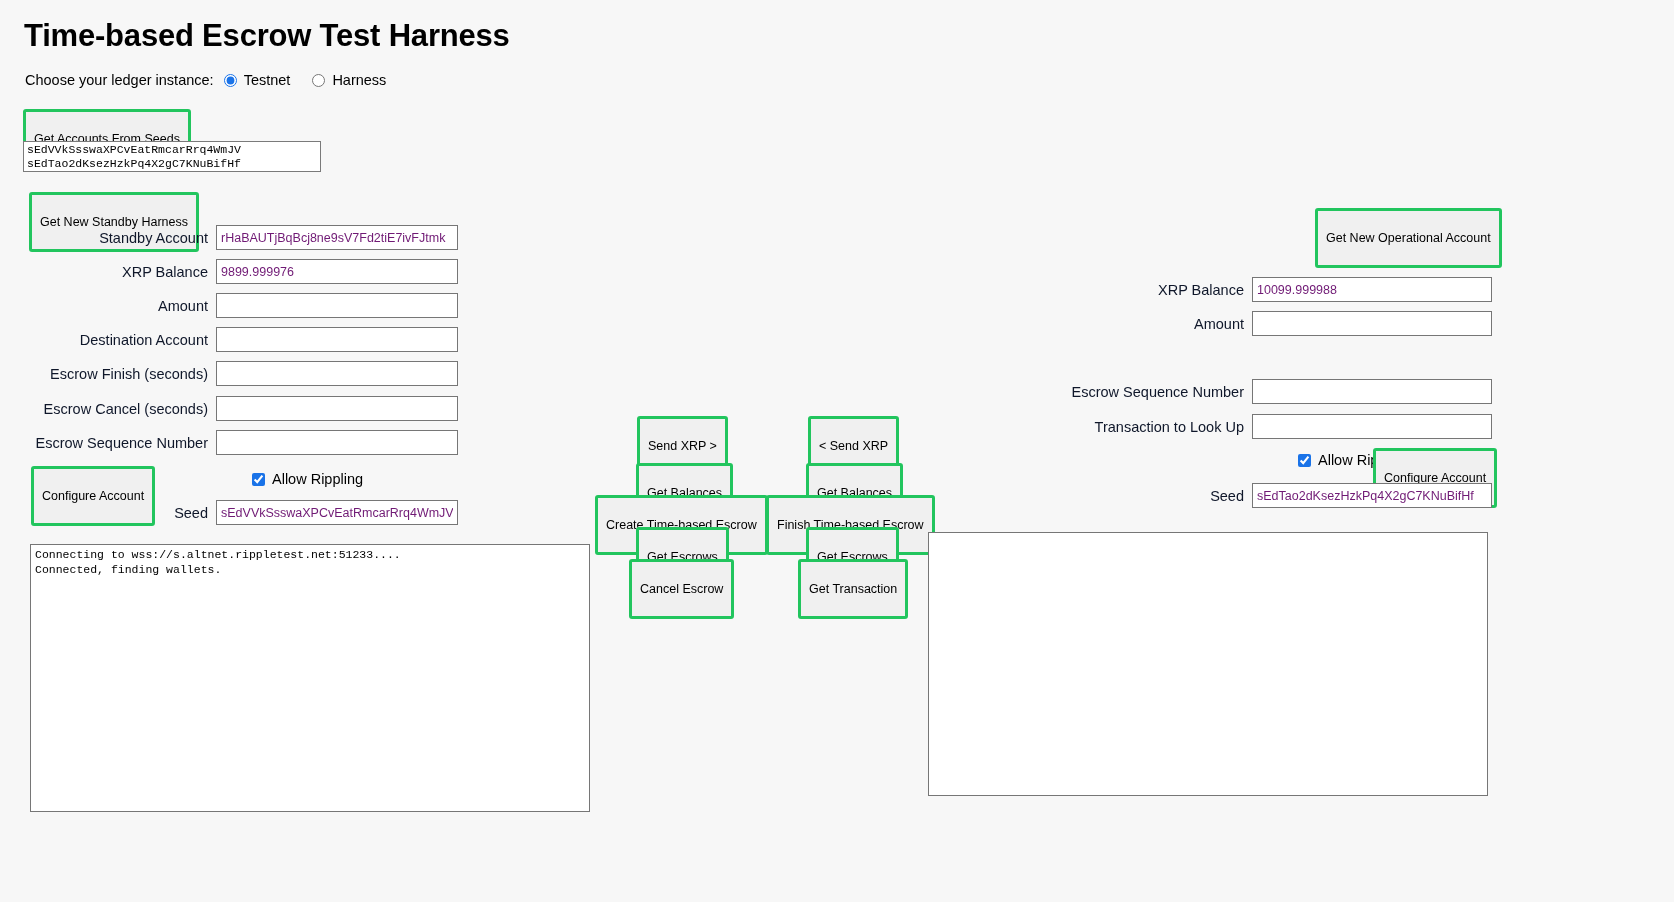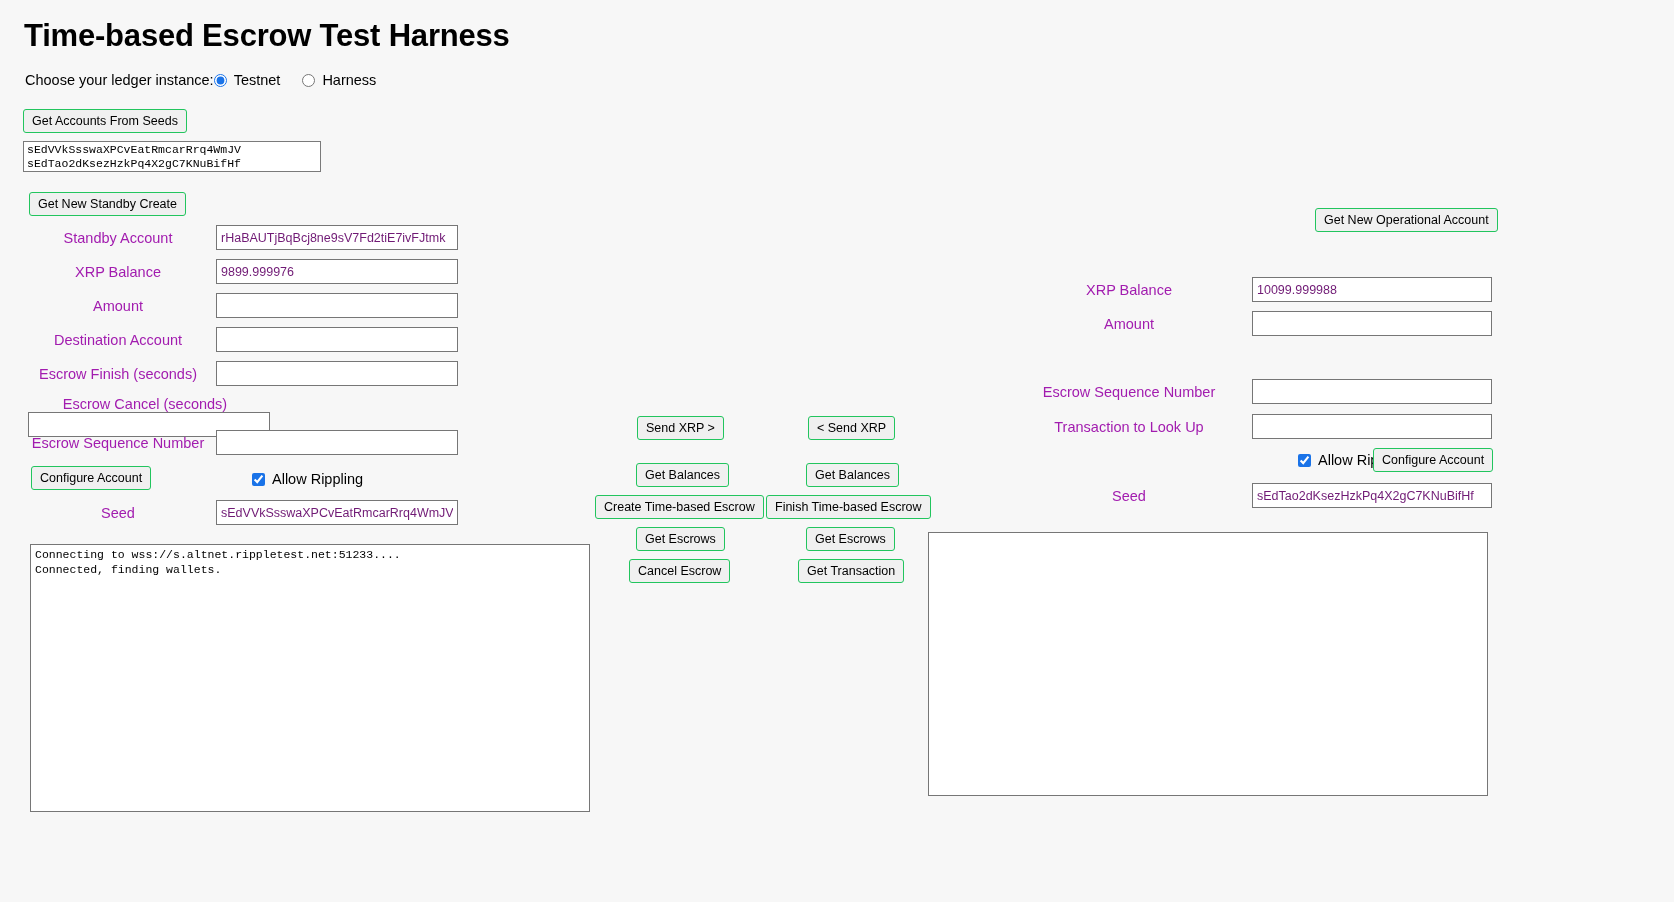--- a/index.html
+++ b/index.html
@@ -31,41 +31,41 @@
   .ledger-row {
     position: absolute;
     left: 25px;
     top: 72px;
     font-size: 14.5px;
     color: #000;
     display: flex;
     align-items: center;
     gap: 0;
   }
-  .ledger-row .label { }
+  .ledger-row .label { margin-right: 10px; }
   .radio-wrap {
     display: inline-flex;
     align-items: center;
     margin-right: 22px;
   }
   input[type="radio"] {
     margin: 0 7px 0 0;
     width: 13px;
     height: 13px;
     accent-color: #1a73e8;
   }
   .radio-wrap span { font-size: 14.5px; }
 
   button {
     font-family: "Liberation Sans", sans-serif;
     font-size: 12.5px;
     background: #f0f0f0;
-    border: 1px solid #22c55e;
+    border: 3px solid #22c55e;
     border-radius: 3px;
-    padding: 3px 8px;
+    padding: 19px 8px;
     color: #000;
     cursor: pointer;
     line-height: 1.3;
   }
 
   .btn-accounts-from-seeds {
     position: absolute;
     left: 23px;
     top: 109px;
   }
@@ -98,22 +98,22 @@
   }
 
   
   .field {
     position: absolute;
     display: flex;
     align-items: center;
   }
   .field .flabel {
     font-size: 14.5px;
-    color: #a21caf;
-    text-align: center;
+    color: #0f172a;
+    text-align: right;
     padding-right: 8px;
     white-space: nowrap;
   }
   .field input.ftext {
     font-family: "Liberation Sans", sans-serif;
     font-size: 12.5px;
     border: 1px solid #767676;
     background: #fff;
     padding: 2px 4px;
     color: #701a75;
@@ -199,21 +199,21 @@
       <input type="radio" name="ledger" style="">
       <span>Harness</span>
     </label>
   </div>
 
   <button class="btn-accounts-from-seeds">Get Accounts From Seeds</button>
 
   <textarea class="seeds-box" spellcheck="false" style="">sEdVVkSsswaXPCvEatRmcarRrq4WmJV
 sEdTao2dKsezHzkPq4X2gC7KNuBifHf</textarea>
 
-  <button class="btn-new-standby">Get New Standby Create</button>
+  <button class="btn-new-standby">Get New Standby Harness</button>
   <button class="btn-new-operational">Get New Operational Account</button>
 
   <div class="field" style="left:28px; top:225px;">
     <span class="flabel left-label">Standby Account</span>
     <input class="ftext left-input" type="text" value="rHaBAUTjBqBcj8ne9sV7Fd2tiE7ivFJtmk" style="">
   </div>
 
   <div class="field" style="left:28px; top:259px;">
     <span class="flabel left-label">XRP Balance</span>
     <input class="ftext left-input" type="text" value="9899.999976" style="">
@@ -227,21 +227,21 @@
   <div class="field" style="left:28px; top:327px;">
     <span class="flabel left-label">Destination Account</span>
     <input class="ftext left-input" type="text" value="" style="">
   </div>
 
   <div class="field" style="left:28px; top:361px;">
     <span class="flabel left-label">Escrow Finish (seconds)</span>
     <input class="ftext left-input" type="text" value="" style="">
   </div>
 
-  <div class="field" style="left:28px; top:396px;flex-direction:column;">
+  <div class="field" style="left:28px; top:396px;">
     <span class="flabel left-label">Escrow Cancel (seconds)</span>
     <input class="ftext left-input" type="text" value="" style="">
   </div>
 
   <div class="field" style="left:28px; top:430px;">
     <span class="flabel left-label">Escrow Sequence Number</span>
     <input class="ftext left-input" type="text" value="" style="">
   </div>
 
   <button class="btn-configure-left">Configure Account</button>

